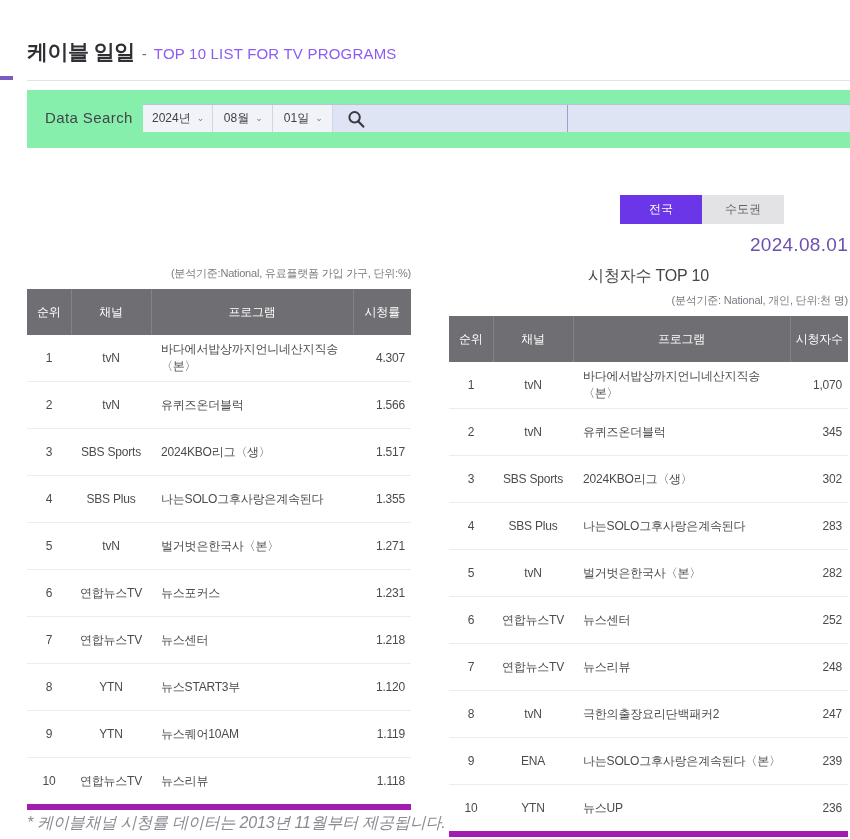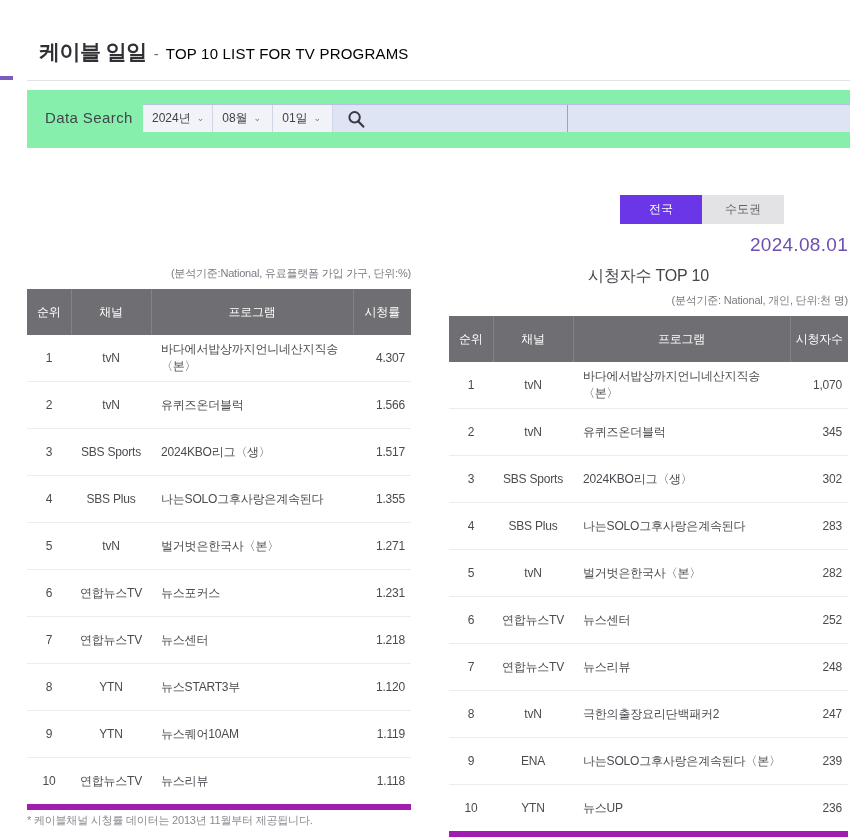--- a/index.html
+++ b/index.html
@@ -24,36 +24,35 @@
     height: 82px;
   }
   .header-inner {
     position: absolute;
     left: 27px;
     top: 38px;
     display: flex;
     align-items: baseline;
     gap: 7px;
     white-space: nowrap;
-    margin-left: 12px;
   }
   .title-ko {
     font-size: 21px;
     font-weight: bold;
     color: #2f2f35;
     letter-spacing: -0.5px;
   }
   .title-dash {
     font-size: 15px;
     color: #6d6d73;
     font-weight: normal;
   }
   .title-en {
     font-size: 15px;
-    color: #000000;
+    color: #8b5cf6;
     letter-spacing: 0.2px;
   }
   .header-rule {
     position: absolute;
     left: 27px;
     top: 80px;
     width: 823px;
     height: 1px;
     background: #e3e3e6;
   }
@@ -99,20 +98,21 @@
     min-width: 42px;
     padding: 0 8px 0 9px;
     background: #f1f3f9;
     border-right: 1px solid #cfd6e8;
     display: flex;
     align-items: center;
     gap: 6px;
     font-size: 12px;
     color: #3f3f45;
     cursor: pointer;
+    justify-content: center;
   }
   .sel .caret {
     font-size: 9px;
     color: #7b7b84;
     transform: translateY(-1px);
   }
   .search-icon-wrap {
     width: 46px;
     display: flex;
     align-items: center;
@@ -242,23 +242,24 @@
   td.c-rank { text-align: center; color: #5c5c63; }
   td.c-ch   { text-align: center; color: #4a4a50; }
   td.c-prog { text-align: left; padding-left: 10px; color: #44444a; }
   td.c-val  { text-align: right; padding-right: 6px; color: #7a64ad; }
 
   
   .footnote {
     position: absolute;
     left: 27px;
     top: 813px;
-    font-size: 11px;
+    font-size: 16px;
     color: #8a8a91;
     letter-spacing: -0.2px;
+    font-style: italic;
   }
 </style>
 </head>
 <body>
 
 <div class="page-header">
   <div class="header-inner">
     <span class="title-ko">케이블 일일</span>
     <span class="title-dash">-</span>
     <span class="title-en">TOP 10 LIST FOR TV PROGRAMS</span>

